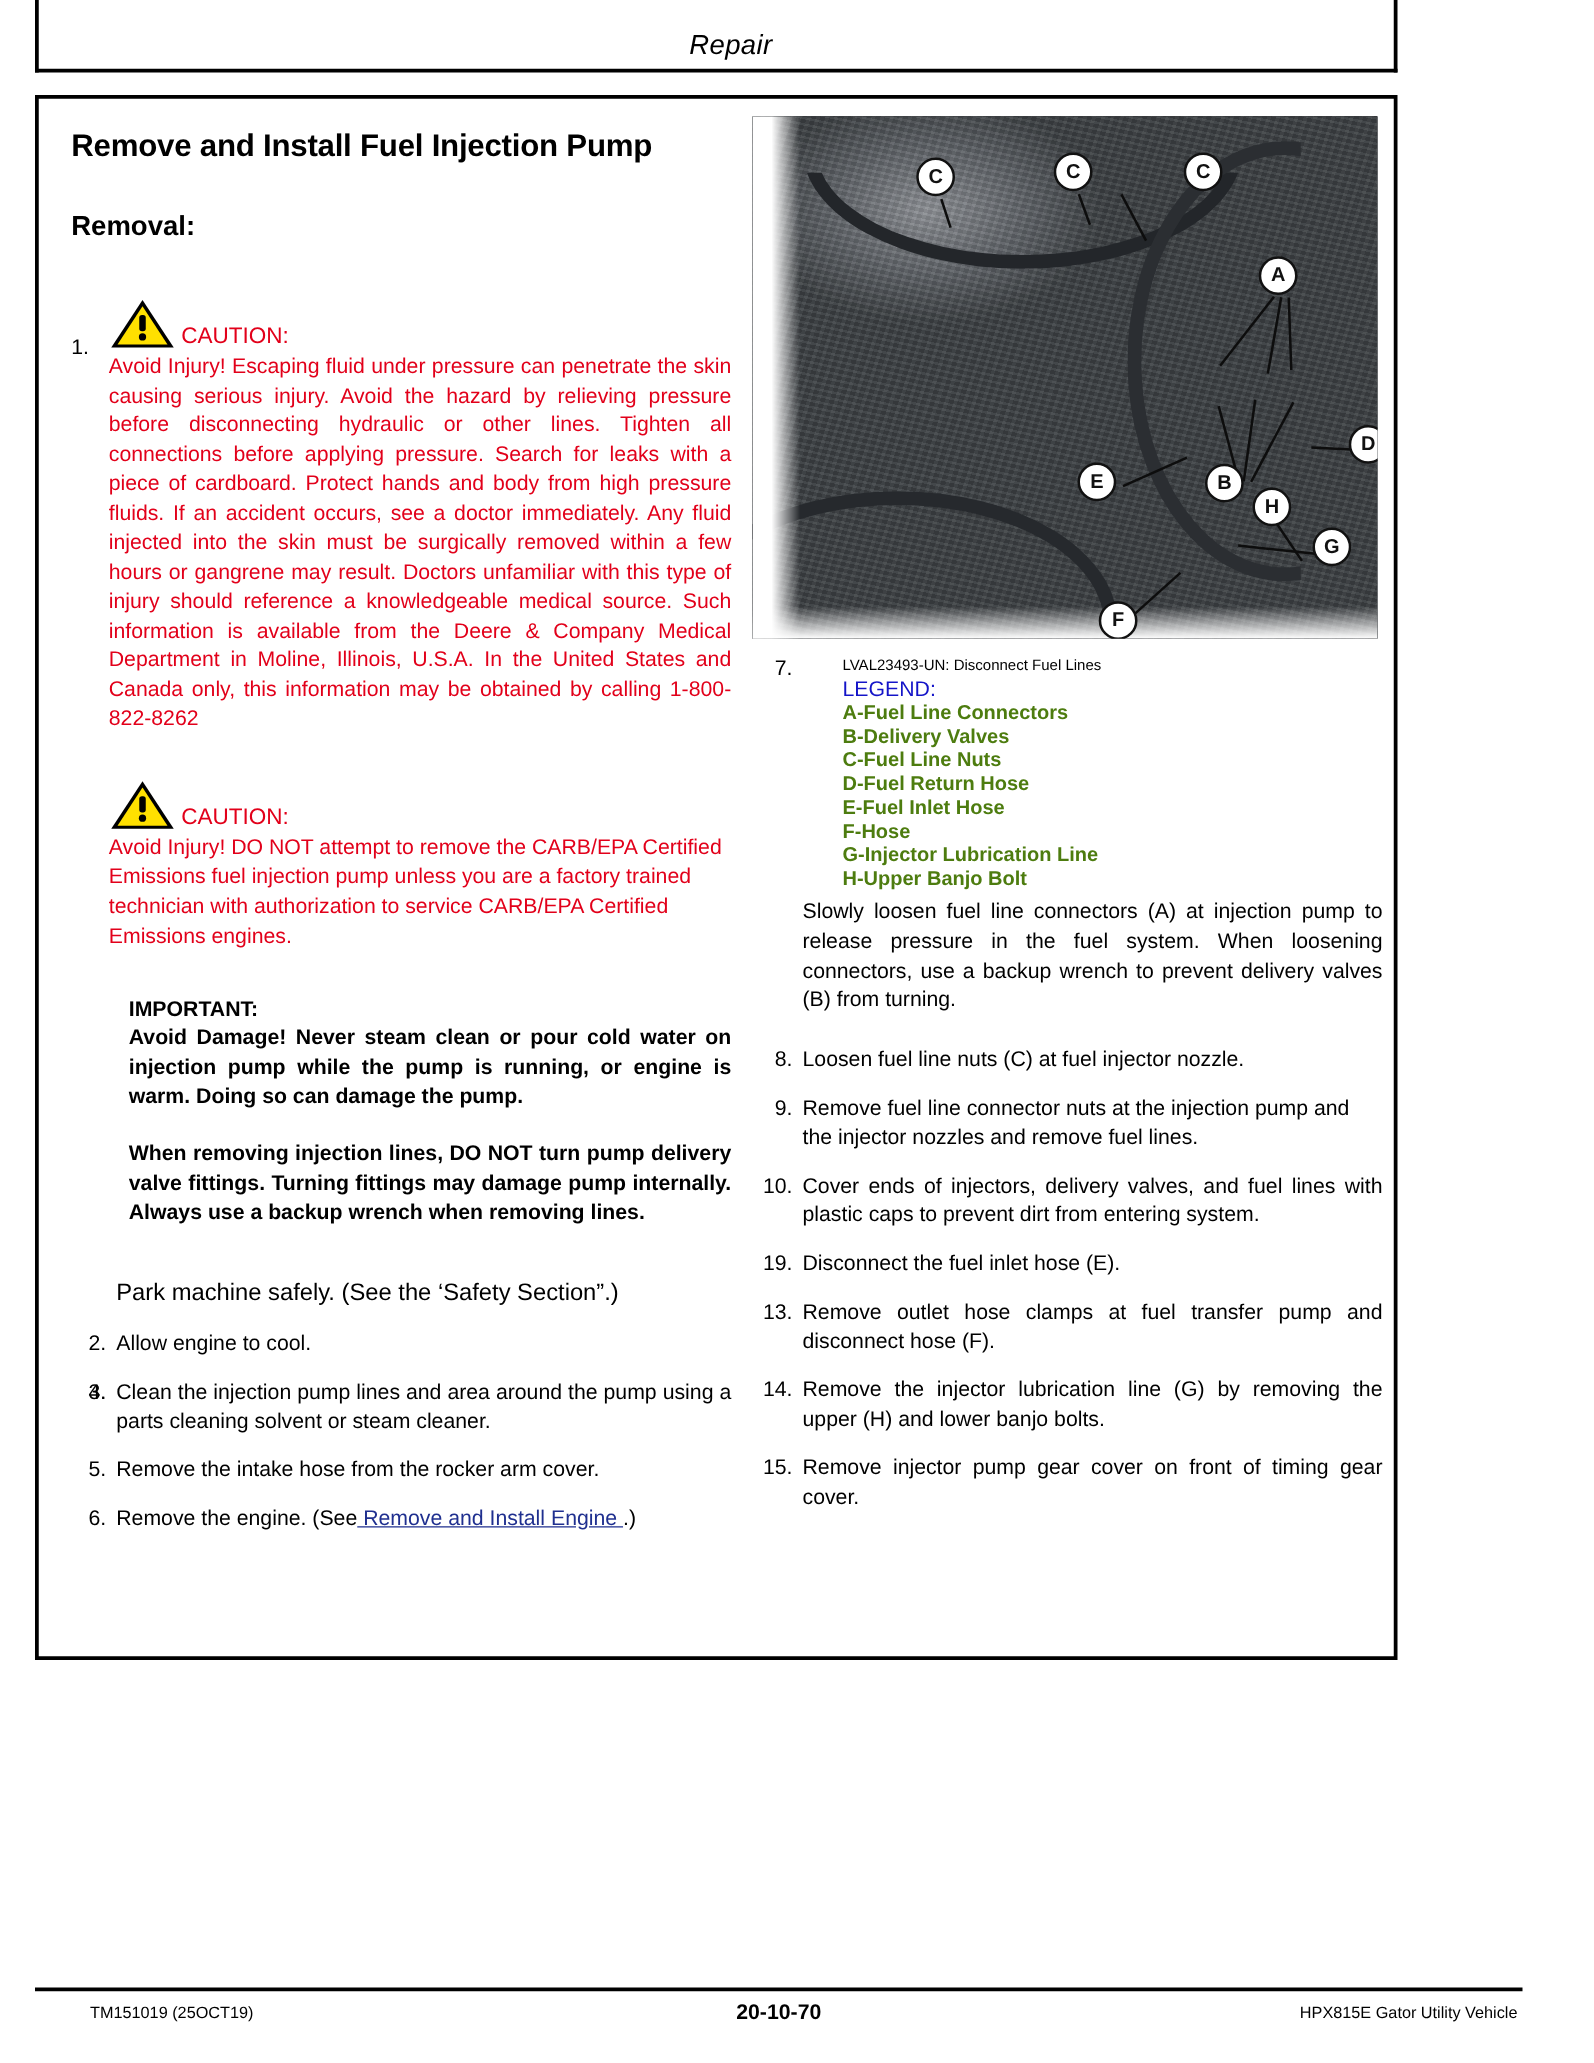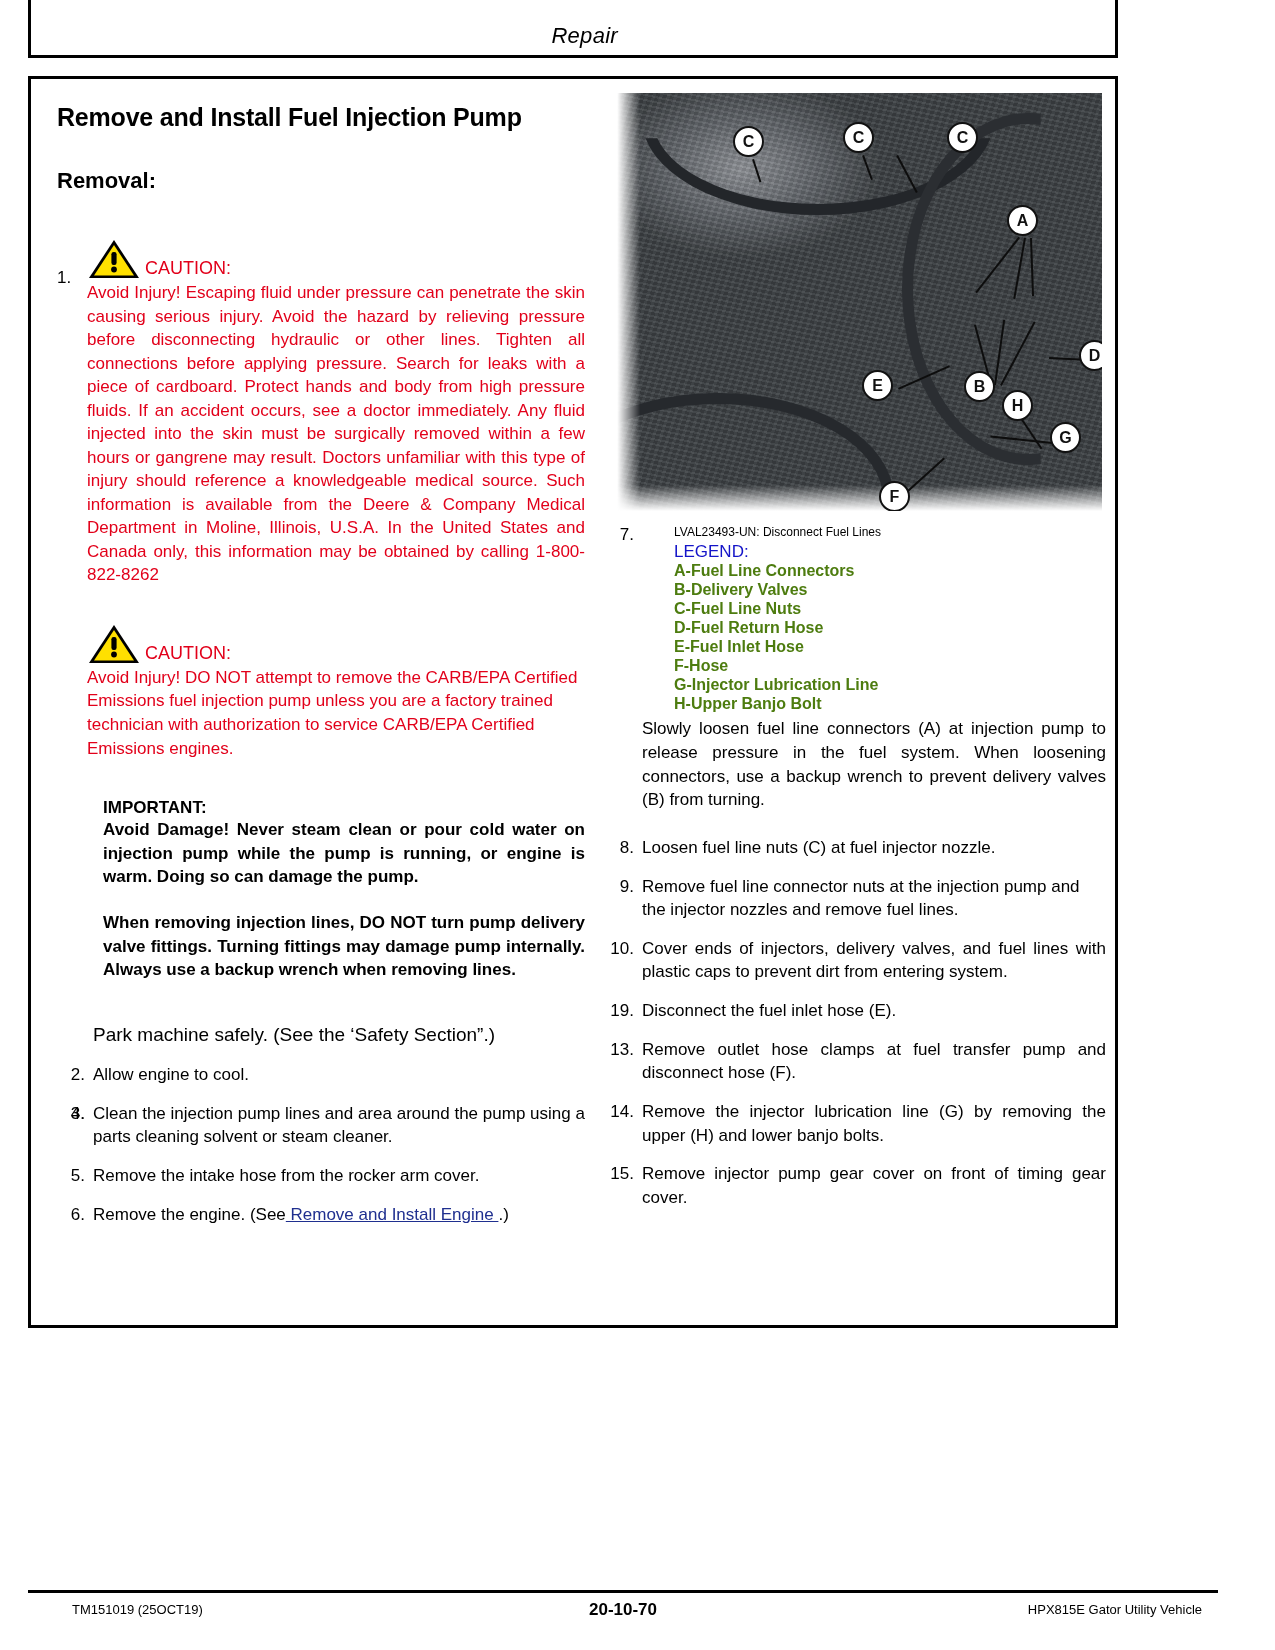--- a/index.html
+++ b/index.html
@@ -283,21 +283,21 @@
     top: 1602px;
     width: 1190px;
     height: 24px;
     font-size: 13px;
   }
   .footer .f-left { position: absolute; left: 44px; top: 0; }
   .footer .f-center {
     position: absolute; left: 0; right: 0; top: -2px;
     text-align: center; font-weight: bold; font-size: 17px;
   }
-  .footer .f-right { position: absolute; right: 16px; top: 0; }
+  .footer .f-right { position: absolute; right: 4px; top: 0; }
 </style>
 </head>
 <body>
 
 <div class="header-box">
   <div class="header-title">Repair</div>
 </div>
 
 <div class="content-box">
 

